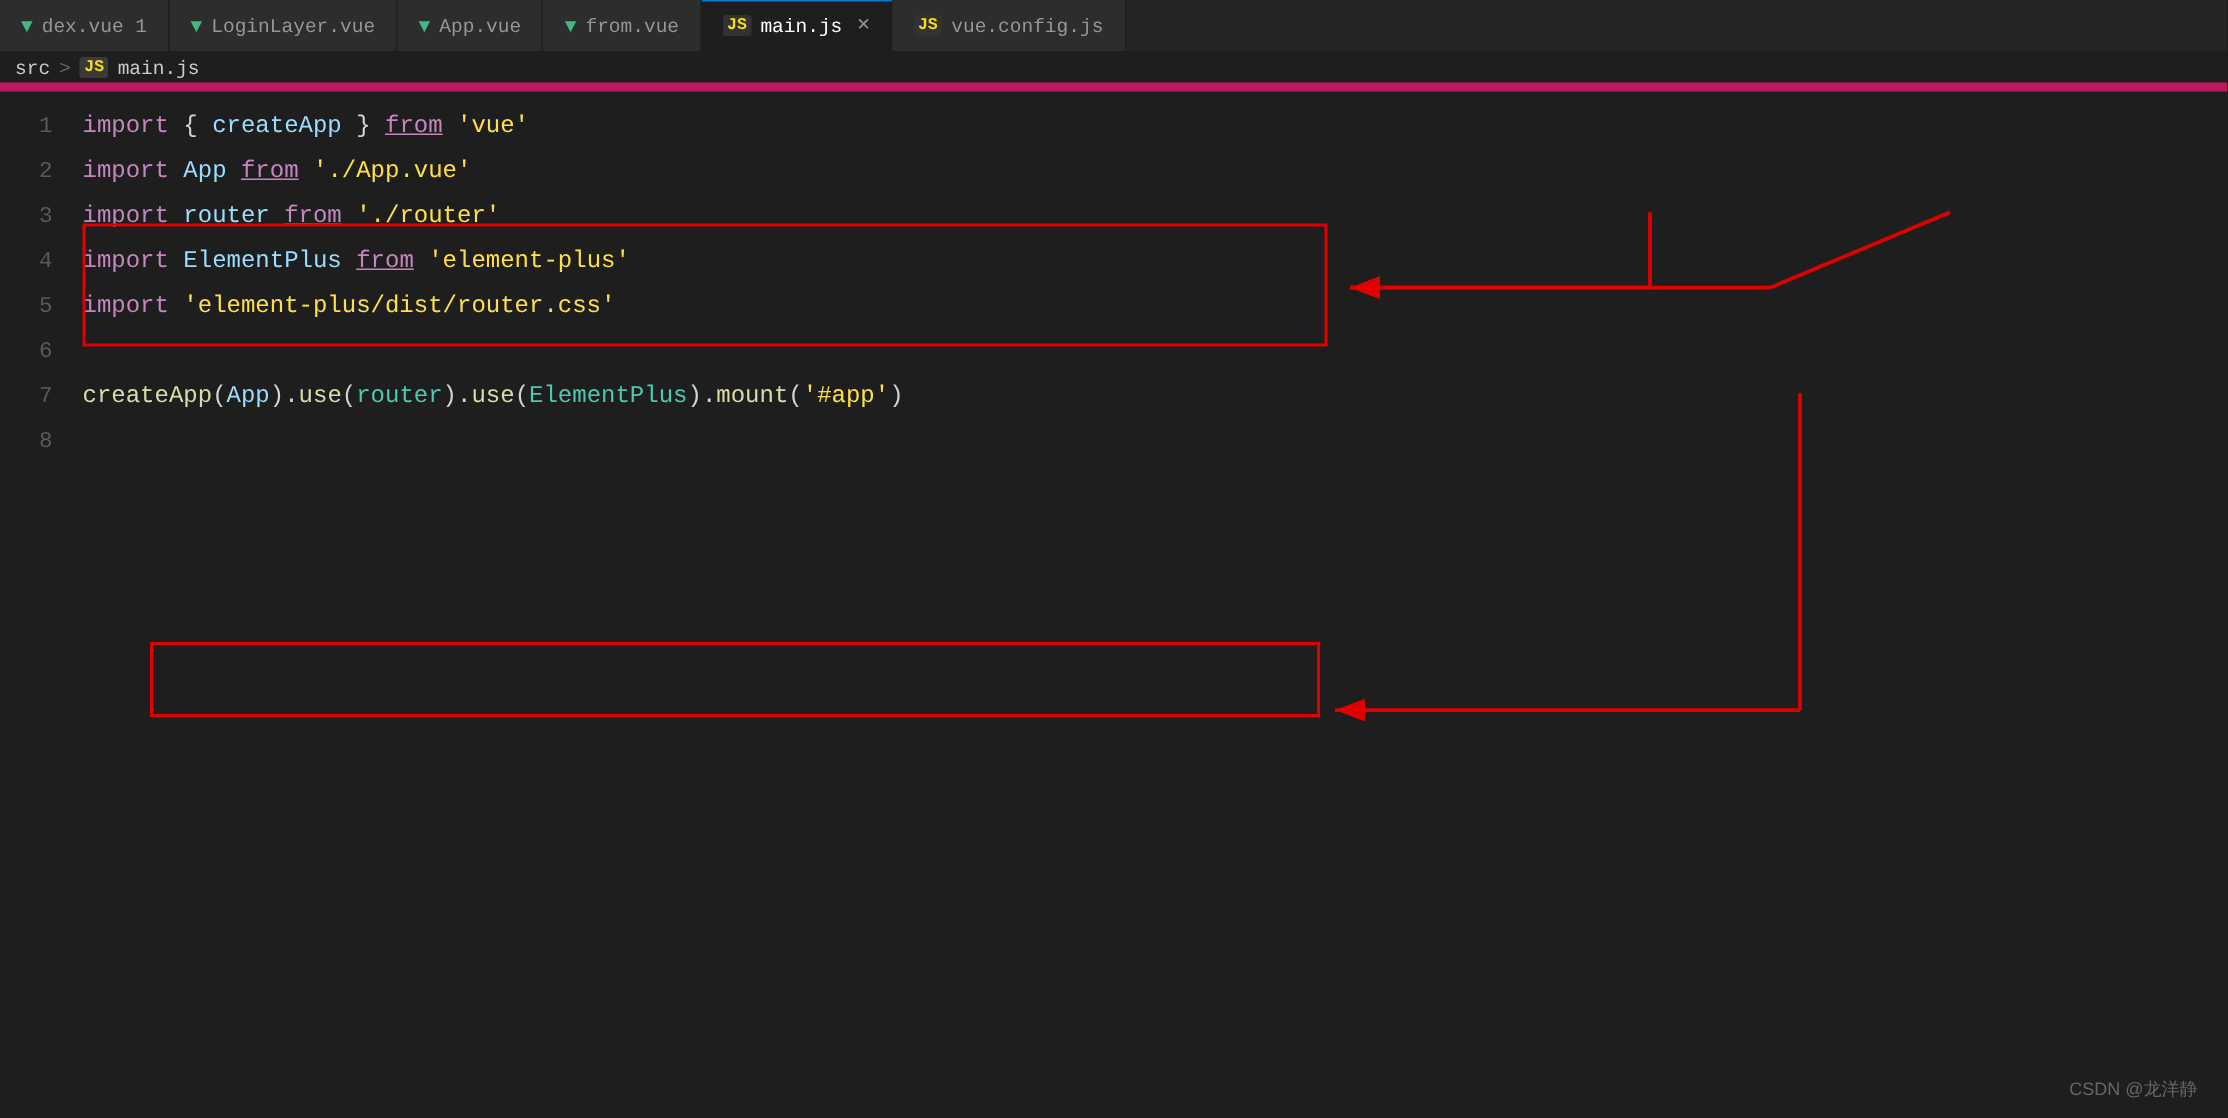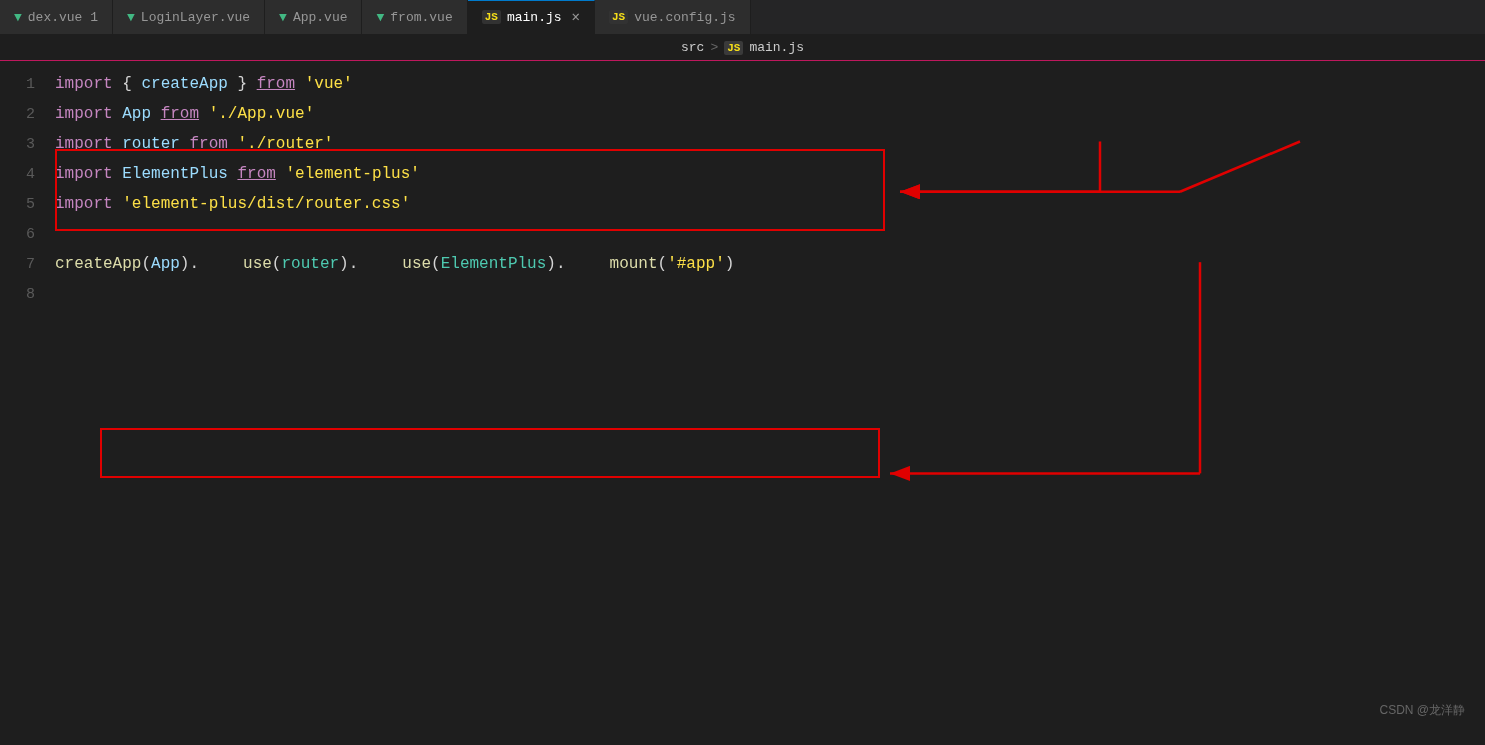--- a/index.html
+++ b/index.html
@@ -61,22 +61,21 @@
     
     .breadcrumb {
       display: flex;
       align-items: center;
       padding: 4px 10px;
       background: #1e1e1e;
       font-size: 13px;
       color: #cccccc;
       height: 26px;
       gap: 6px;
-      border-bottom: 1px solid #be185d;
-      justify-content: center;
+      border-bottom: 6px solid #be185d;
     }
     .breadcrumb .sep { color: #666; }
     .breadcrumb .js-badge {
       color: #f5de19;
       background: #3a3a3a;
       font-size: 11px;
       font-weight: bold;
       padding: 1px 3px;
       border-radius: 2px;
     }
@@ -110,21 +109,21 @@
       flex: 1;
       white-space: pre;
     }
 
     
     .kw-import   { color: #c586c0; text-align: center; } 
     .kw-from     { color: #c586c0; text-decoration: underline; }
     .var-name    { color: #9cdcfe; } 
     .str         { color: #fde047; }
     .fn-call     { color: #dcdcaa; } 
-    .method      { color: #dcdcaa; margin-left: 44px; }
+    .method      { color: #dcdcaa; }
     .obj-call    { color: #4ec9b0; } 
 
     
     .highlight-box-1 {
       position: absolute;
       left: 55px;
       top: 88px;
       width: 830px;
       height: 82px;
       border: 2px solid #e00000;
@@ -149,21 +148,21 @@
       left: 0;
       width: 100%;
       height: 100%;
       pointer-events: none;
       z-index: 20;
     }
 
     
     .watermark {
       position: absolute;
-      bottom: 26px;
+      bottom: 10px;
       right: 20px;
       color: #666;
       font-size: 12px;
       font-family: sans-serif;
     }
   </style>
 </head>
 <body>
 
 <div class="tab-bar">

